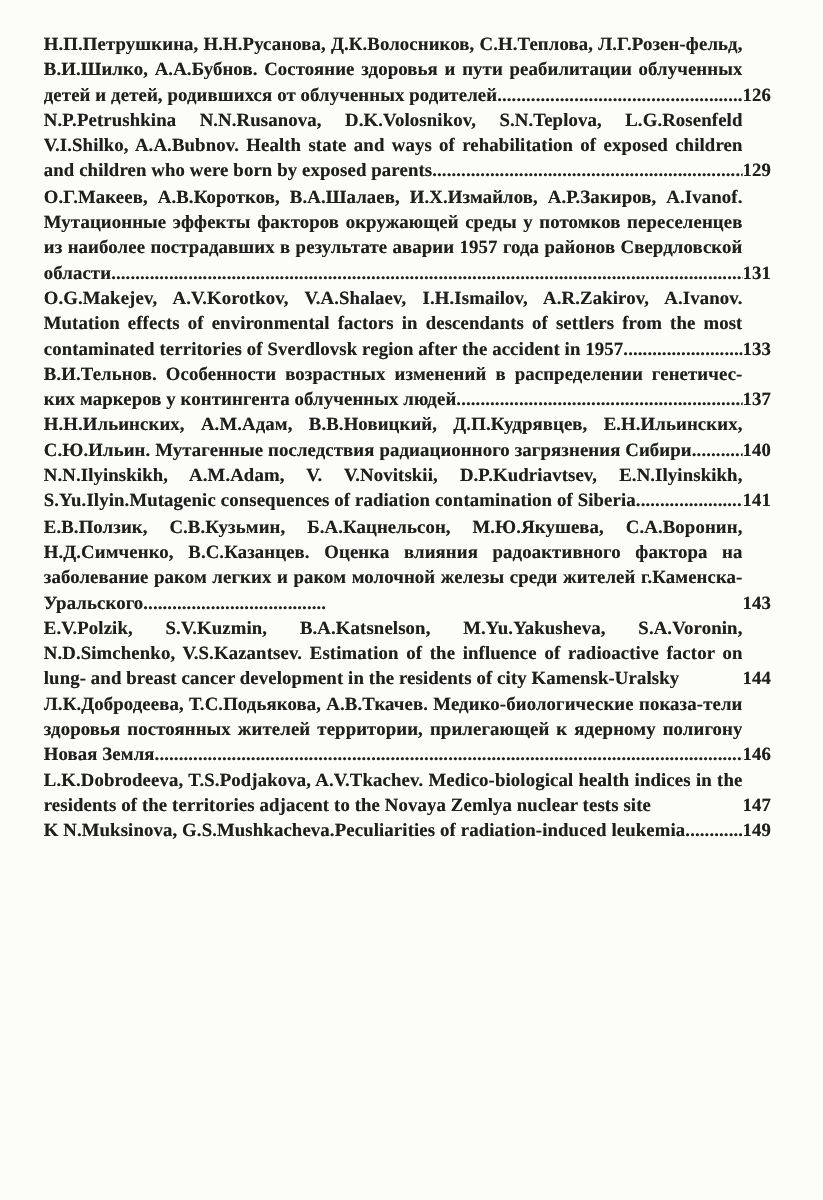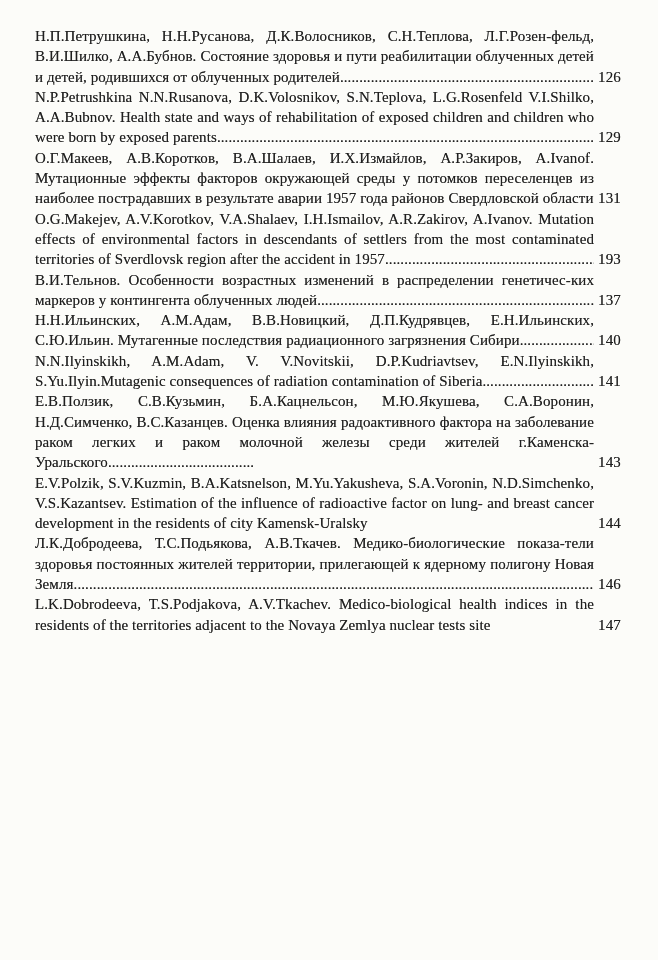--- a/index.html
+++ b/index.html
@@ -19,20 +19,21 @@
   }
   .toc { width: 590px; }
   .entry {
     margin: 0;
     font-size: 15px;
     line-height: 20.3px;
     text-align: justify;
     position: relative;
     letter-spacing: 0.1px;
     text-shadow: 0 0 0.5px rgba(10,10,10,0.55);
+    font-weight: bold;
   }
   .entry .body {
     display: block;
     margin-right: 31px;   
     overflow: hidden;     
   }
   .entry .leader {
     display: inline-block;
     width: 0;
     white-space: nowrap;
@@ -40,21 +41,21 @@
   }
   .entry .leader::after {
     content: "..........................................................................................................................................................................";
   }
   .entry.no-leader .leader::after { content: ""; }
   .entry .pagenum {
     position: absolute;
     right: 0;
     bottom: 0;
     width: 31px;
-    text-align: center;
+    text-align: left;
     line-height: 20.3px;
     white-space: nowrap;
   }
 </style>
 </head>
 <body style="background: rgb(252, 252, 249); color: rgb(31, 31, 31);">
 
 <div class="page">
   <main class="toc" id="toc-list">
   <p class="entry">
@@ -67,21 +68,21 @@
         <span class="pagenum">129</span>
       </p>
 
   <p class="entry">
         <span class="body"><span class="entry-text">О.Г.Макеев, А.В.Коротков, В.А.Шалаев, И.Х.Измайлов, А.Р.Закиров, A.Ivanof. Мутационные эффекты факторов окружающей среды у потомков переселенцев из наиболее пострадавших в результате аварии 1957 года районов Свердловской области</span><span class="leader"></span></span>
         <span class="pagenum">131</span>
       </p>
 
   <p class="entry">
         <span class="body"><span class="entry-text">O.G.Makejev, A.V.Korotkov, V.A.Shalaev, I.H.Ismailov, A.R.Zakirov, A.Ivanov. Mutation effects of environmental factors in descendants of settlers from the most contaminated territories of Sverdlovsk region after the accident in 1957</span><span class="leader"></span></span>
-        <span class="pagenum">193</span>
+        <span class="pagenum">133</span>
       </p>
 
 
 
   <p class="entry">
         <span class="body"><span class="entry-text">В.И.Тельнов. Особенности возрастных изменений в распределении генетичес-ких маркеров у контингента облученных людей</span><span class="leader"></span></span>
         <span class="pagenum">137</span>
       </p>
 
 
@@ -109,14 +110,18 @@
         <span class="body"><span class="entry-text">Л.К.Добродеева, Т.С.Подьякова, А.В.Ткачев. Медико-биологические показа-тели здоровья постоянных жителей территории, прилегающей к ядерному полигону Новая Земля</span><span class="leader"></span></span>
         <span class="pagenum">146</span>
       </p>
 
   <p class="entry no-leader">
         <span class="body"><span class="entry-text">L.K.Dobrodeeva, T.S.Podjakova, A.V.Tkachev. Medico-biological health indices in the residents of the territories adjacent to the Novaya Zemlya nuclear tests site</span><span class="leader"></span></span>
         <span class="pagenum">147</span>
       </p>
 
 
+  <p class="entry">
+        <span class="body"><span class="entry-text">K N.Muksinova, G.S.Mushkacheva.Peculiarities of radiation-induced leukemia</span><span class="leader"></span></span>
+        <span class="pagenum">149</span>
+      </p>
 </main>
 </div>
 
 </body></html>

